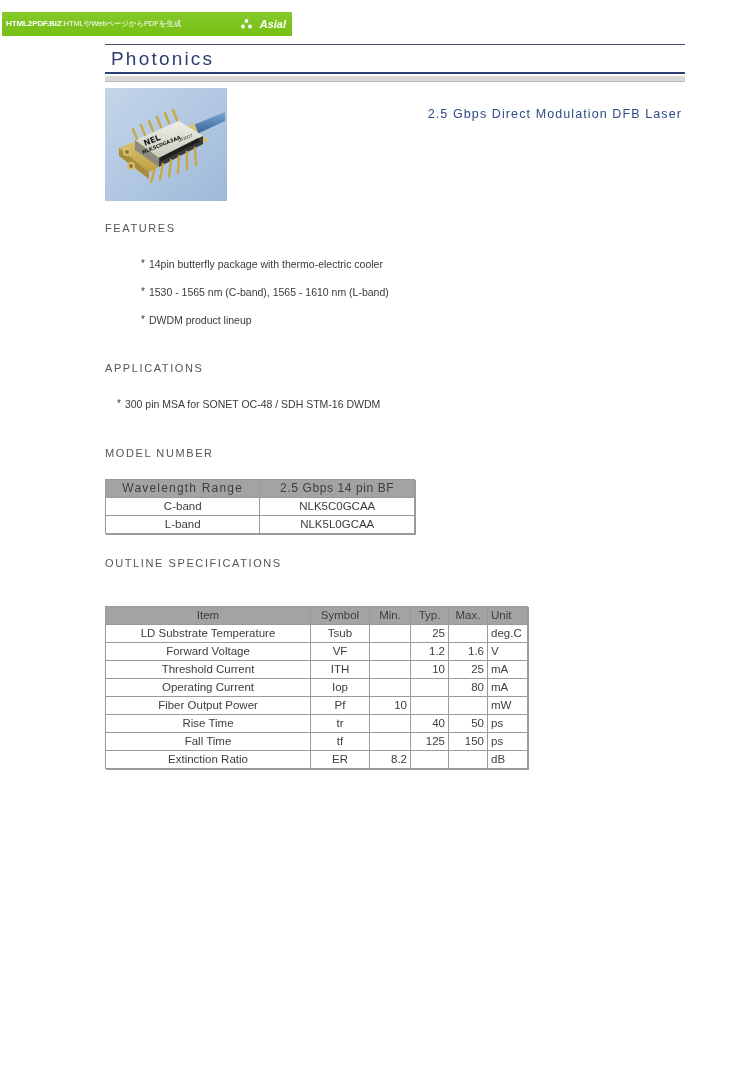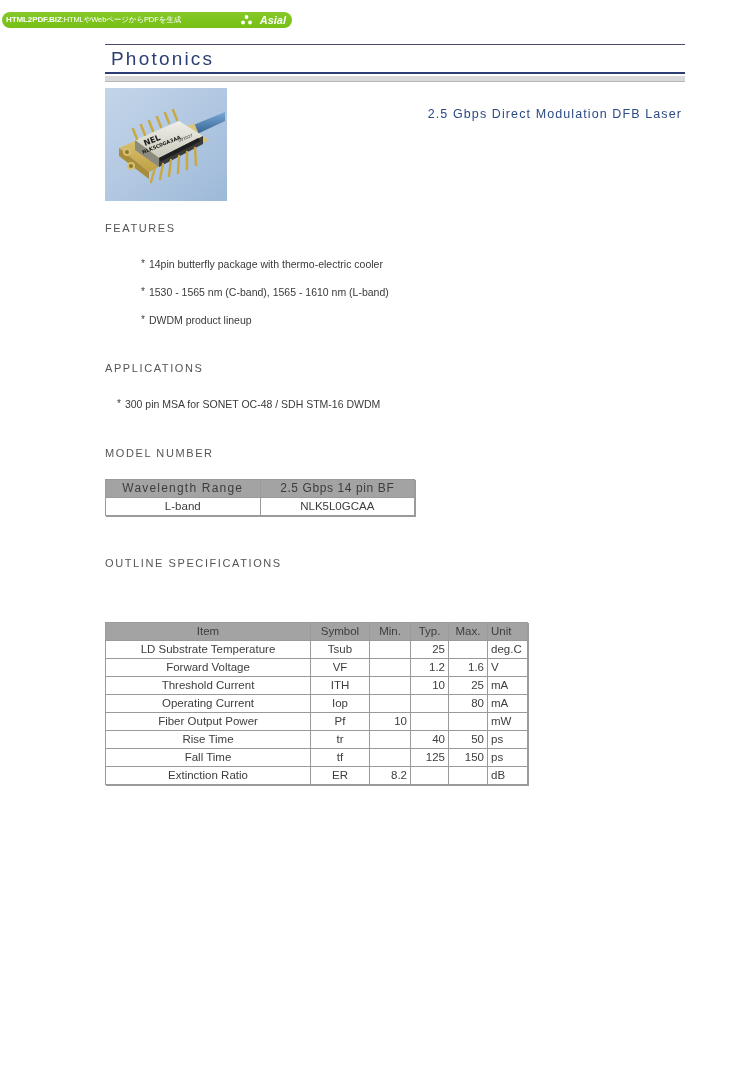--- a/index.html
+++ b/index.html
@@ -15,27 +15,26 @@
     position: relative;
     overflow: hidden;
   }
 
   
   .banner {
     position: absolute;
     left: 2px;
     top: 12px;
     width: 290px;
-    height: 16px;
+    height: 24px;
     background: #7cc41c;
     background: linear-gradient(to bottom, #85c92a 0%, #76bf14 100%);
     display: flex;
     align-items: center;
     overflow: hidden;
-    border-radius: 8px;
   }
   .banner-text {
     color: #ffffff;
     font-size: 8px;
     font-weight: bold;
     line-height: 1;
     white-space: nowrap;
     padding-left: 4px;
     letter-spacing: -0.1px;
   }
@@ -175,21 +174,21 @@
     top: 479px;
     width: 310px;
   }
   #model-table th.c1 { width: 155px; letter-spacing: 1.2px; font-size: 12px; }
   #model-table th.c2 { width: 155px; letter-spacing: 0.6px; font-size: 12px; }
   #model-table td { text-align: center; font-size: 11.5px; }
 
   
   #spec-table {
     left: 105px;
-    top: 622px;
+    top: 606px;
   }
   #spec-table th, #spec-table td { font-size: 11.5px; }
   #spec-table .col-item  { width: 198px; text-align: center; }
   #spec-table .col-sym   { width: 52px;  text-align: center; }
   #spec-table .col-min   { width: 34px;  text-align: right; }
   #spec-table .col-typ   { width: 31px;  text-align: right; }
   #spec-table .col-max   { width: 32px;  text-align: right; }
   #spec-table .col-unit  { width: 33px;  text-align: left; }
   #spec-table thead th.col-min,
   #spec-table thead th.col-typ,
@@ -313,20 +312,24 @@
   <div class="sec-label" style="top:447px;">MODEL NUMBER</div>
   <table class="grid" id="model-table">
     <thead>
       <tr>
         <th class="c1">Wavelength Range</th>
         <th class="c2">2.5 Gbps 14 pin BF</th>
       </tr>
     </thead>
     <tbody>
       <tr>
+        <td>C-band</td>
+        <td>NLK5C0GCAA</td>
+      </tr>
+      <tr>
         <td>L-band</td>
         <td>NLK5L0GCAA</td>
       </tr>
     </tbody>
   </table>
 
   <div class="sec-label" style="top:557px;">OUTLINE SPECIFICATIONS</div>
   <table class="grid" id="spec-table">
     <thead>
       <tr>

